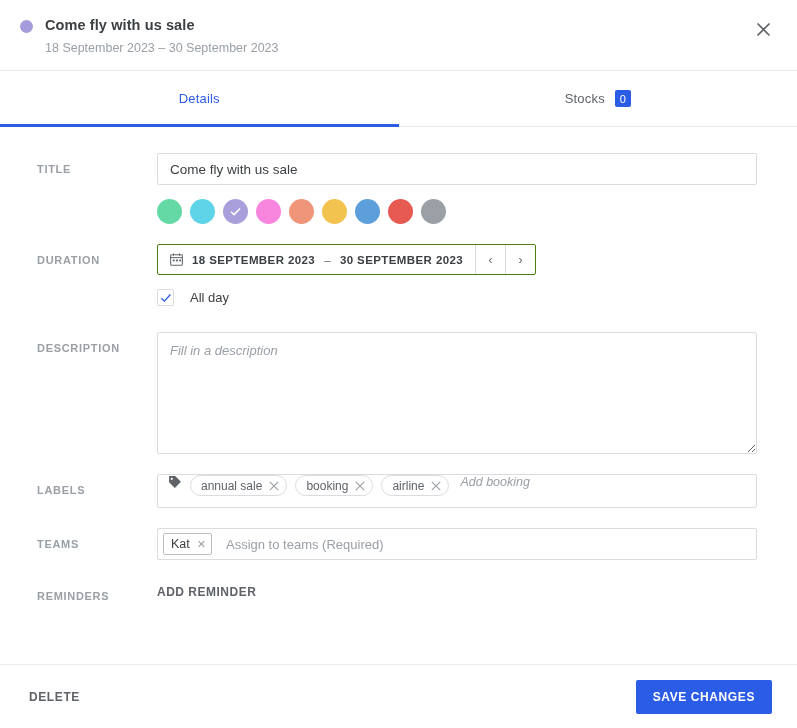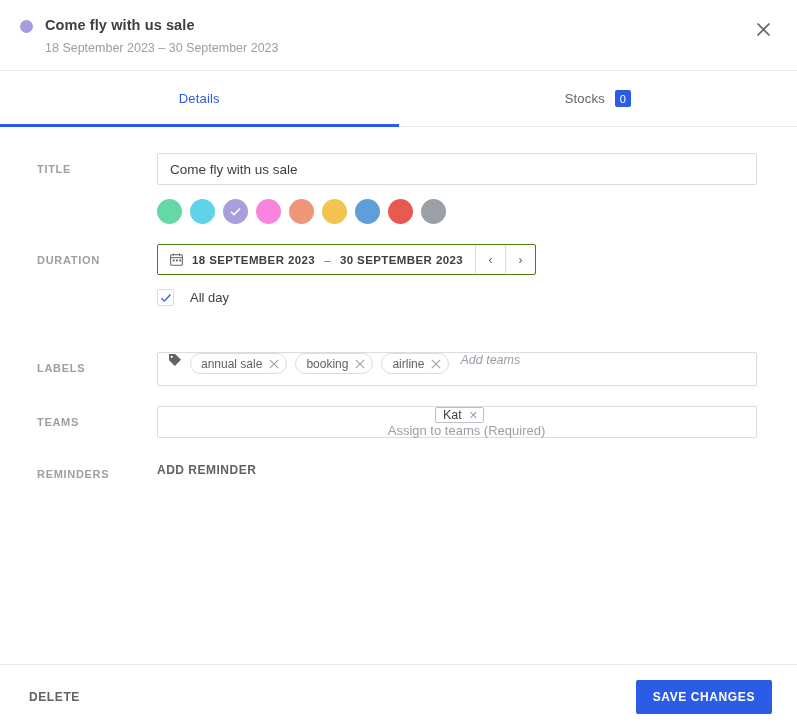--- a/index.html
+++ b/index.html
@@ -272,21 +272,20 @@
   
   .teams-field {
     width: 600px;
     height: 32px;
     border: 1px solid #dadce0;
     border-radius: 2px;
     display: flex;
     align-items: center;
     padding: 0 0 0 5px;
     background: #fff;
-    flex-direction: column;
   }
   .team-chip {
     display: inline-flex;
     align-items: center;
     height: 22px;
     border: 1px solid #bdc1c6;
     border-radius: 2px;
     padding: 0 5px 0 7px;
     font-size: 12.5px;
     color: #3c4043;
@@ -460,20 +459,26 @@
               <path d="M1.5 6.8 L4.8 9.9 L11.3 2.8" stroke="#2b5ce6" stroke-width="1.5" fill="none"></path>
             </svg>
         </div>
         <div class="chk-label">All day</div>
       </div>
     </div>
   </div>
 
   <div class="gap-26"></div>
 
+  <div class="row">
+    <div class="row-label">Description</div>
+    <div class="row-field">
+      <textarea class="descr" placeholder="Fill in a description" style=""></textarea>
+    </div>
+  </div>
 
   <div class="gap-20"></div>
 
   <div class="row">
     <div class="row-label">Labels</div>
     <div class="row-field">
       <div class="chip-field">
         <span class="tag-icon">
           <svg width="14" height="14" viewBox="0 0 16 16">
             <path d="M1.2 1.2 H8.2 L14.8 7.8 L7.8 14.8 L1.2 8.2 Z" fill="#5f6368"></path>
@@ -497,21 +502,21 @@
           </span>
         </span>
         <span class="chip">
           <span>airline</span>
           <span class="chip-x">
             <svg width="10" height="10" viewBox="0 0 10 10">
                 <path d="M0.8 0.8 L9.2 9.2 M9.2 0.8 L0.8 9.2" stroke="#9aa0a6" stroke-width="1.1" fill="none"></path>
               </svg>
           </span>
         </span>
-        <span class="chip-placeholder">Add teams</span>
+        <span class="chip-placeholder">Add booking</span>
       </div>
     </div>
   </div>
 
   <div class="gap-20"></div>
 
   <div class="row">
     <div class="row-label">Teams</div>
     <div class="row-field">
       <div class="teams-field">

